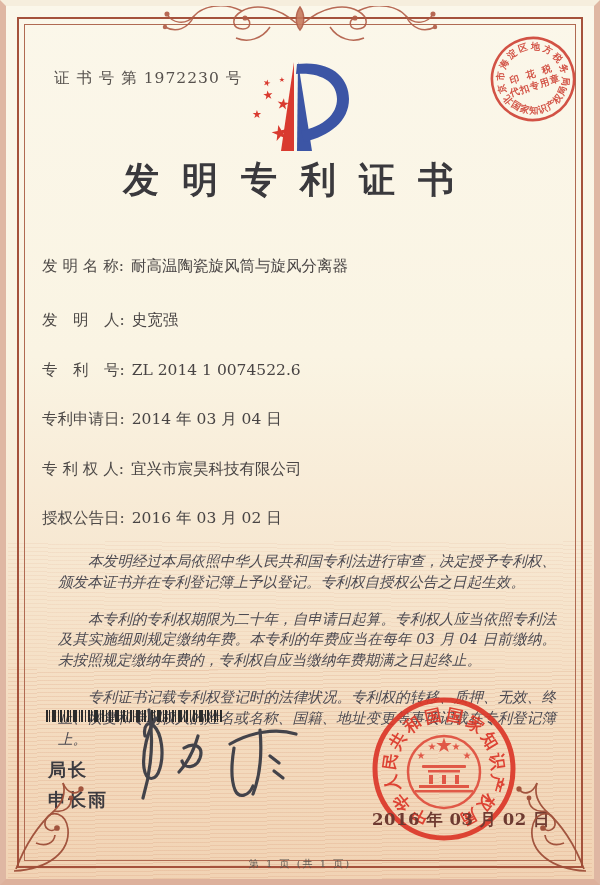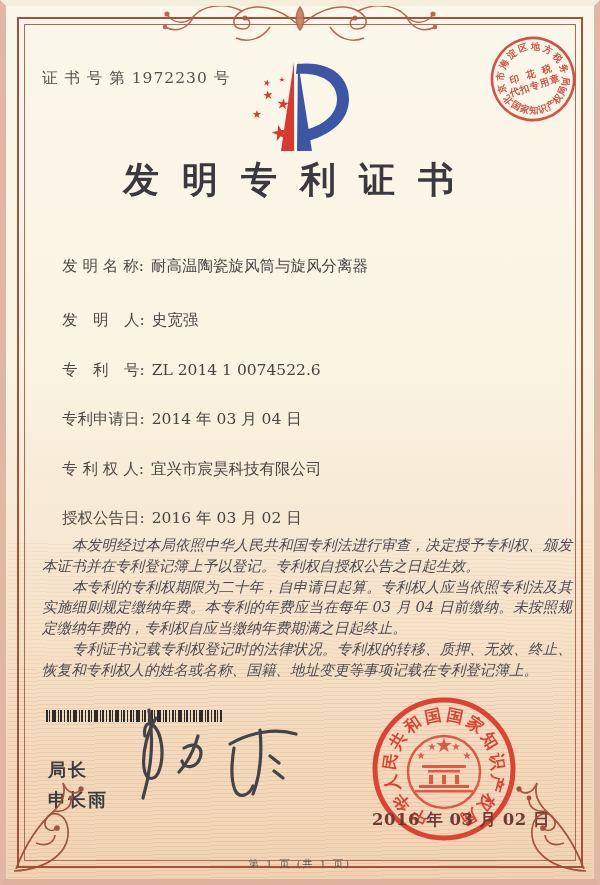--- a/index.html
+++ b/index.html
@@ -10,28 +10,28 @@
     border-right:6px solid #dfb7a3; border-bottom:6px solid #ddb19c;
     background:linear-gradient(180deg,#fbf7ea 0%,#faf4e3 40%,#f7e8d2 62%,#f4dcc0 82%,#f1d3b4 100%);
     font-family:"DejaVu Serif","Liberation Serif",serif;
   }
   .wave{position:absolute;left:2px;right:2px;pointer-events:none;z-index:1;}
   .wave1{bottom:0;height:210px;background:repeating-linear-gradient(179deg,rgba(198,110,72,.14) 0 1px,rgba(255,255,255,0) 1px 4px);}
   .wave2{bottom:208px;height:130px;background:repeating-linear-gradient(181deg,rgba(198,110,72,.08) 0 1px,rgba(255,255,255,0) 1px 4px);}
   .frame-a{position:absolute;inset:11px;border:2px solid #a5523c;z-index:2;}
   .frame-b{position:absolute;inset:18px;border:1px solid #b06a52;z-index:2;}
   .abs{position:absolute;z-index:3;}
-  .cert-no{left:36px;top:62px;font-size:15.5px;letter-spacing:1px;color:#56514d;}
+  .cert-no{left:48px;top:62px;font-size:15.5px;letter-spacing:1px;color:#56514d;}
   .title{left:0;top:150px;width:100%;text-align:center;font-size:36px;font-weight:bold;
          letter-spacing:23px;box-sizing:border-box;color:#3a393d;}
-  .field{left:36px;font-size:15.5px;color:#4e4a48;white-space:nowrap;margin-left:20px;}
+  .field{left:36px;font-size:15.5px;color:#4e4a48;white-space:nowrap;}
   .field .fval{margin-left:7px;color:#484444;}
   .paras{left:36px;top:529px;width:530px;font-size:14.6px;line-height:20.8px;
          color:#4c4a52;text-align:justify;font-style:italic;}
-  .paras p{margin:0;text-indent:2.05em;}
+  .paras p{margin:16px;text-indent:2.05em;}
   .barcode{left:40px;top:704px;width:176px;height:12px;
     background:
       repeating-linear-gradient(90deg,#2b2b2b 0 1px,rgba(0,0,0,0) 1px 3px),
       repeating-linear-gradient(90deg,#2b2b2b 0 2px,rgba(0,0,0,0) 2px 7px);
     z-index:3;}
   .director{left:42px;font-family:"Liberation Sans","DejaVu Sans",sans-serif;
             font-weight:bold;font-size:18px;color:#3c3b40;letter-spacing:2px;}
   .sig{left:112px;top:698px;z-index:4;}
   .seal-svg{left:349px;top:674px;z-index:3;opacity:.93;}
   .seal-date{left:366px;top:803px;font-size:16.5px;font-weight:bold;color:#6e3a31;

